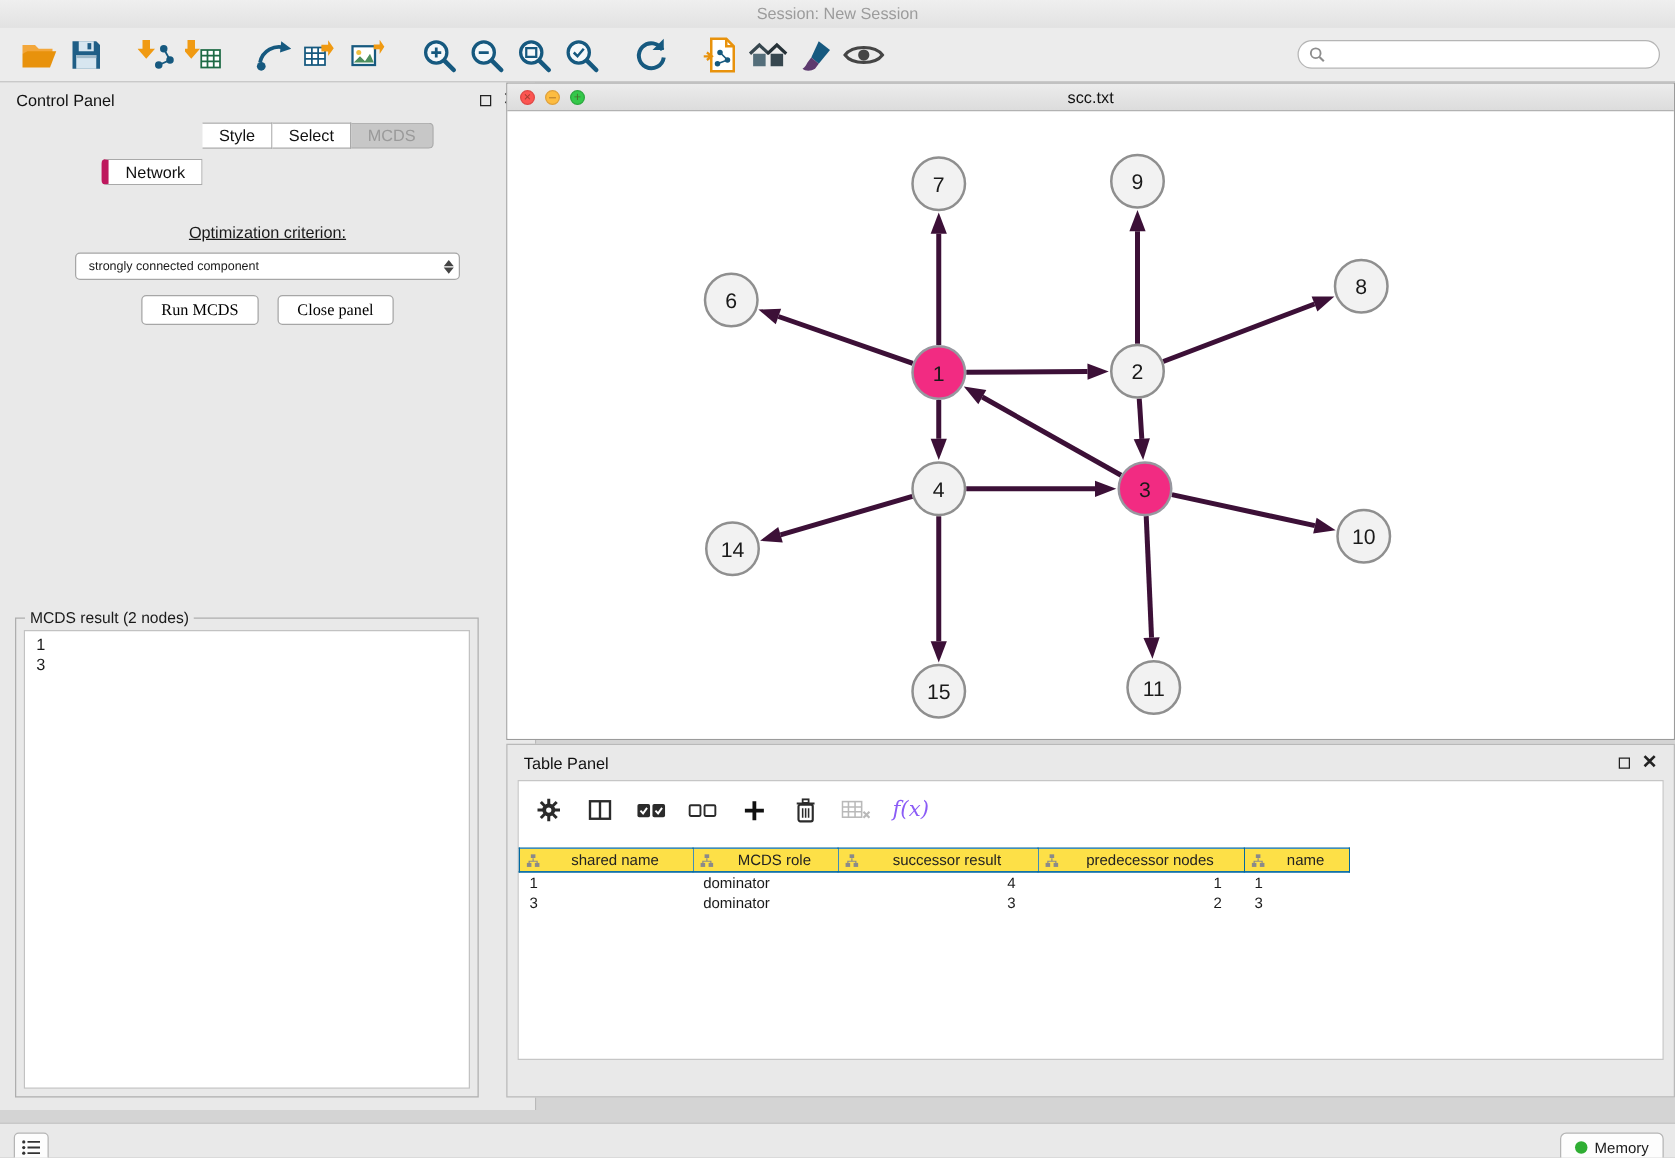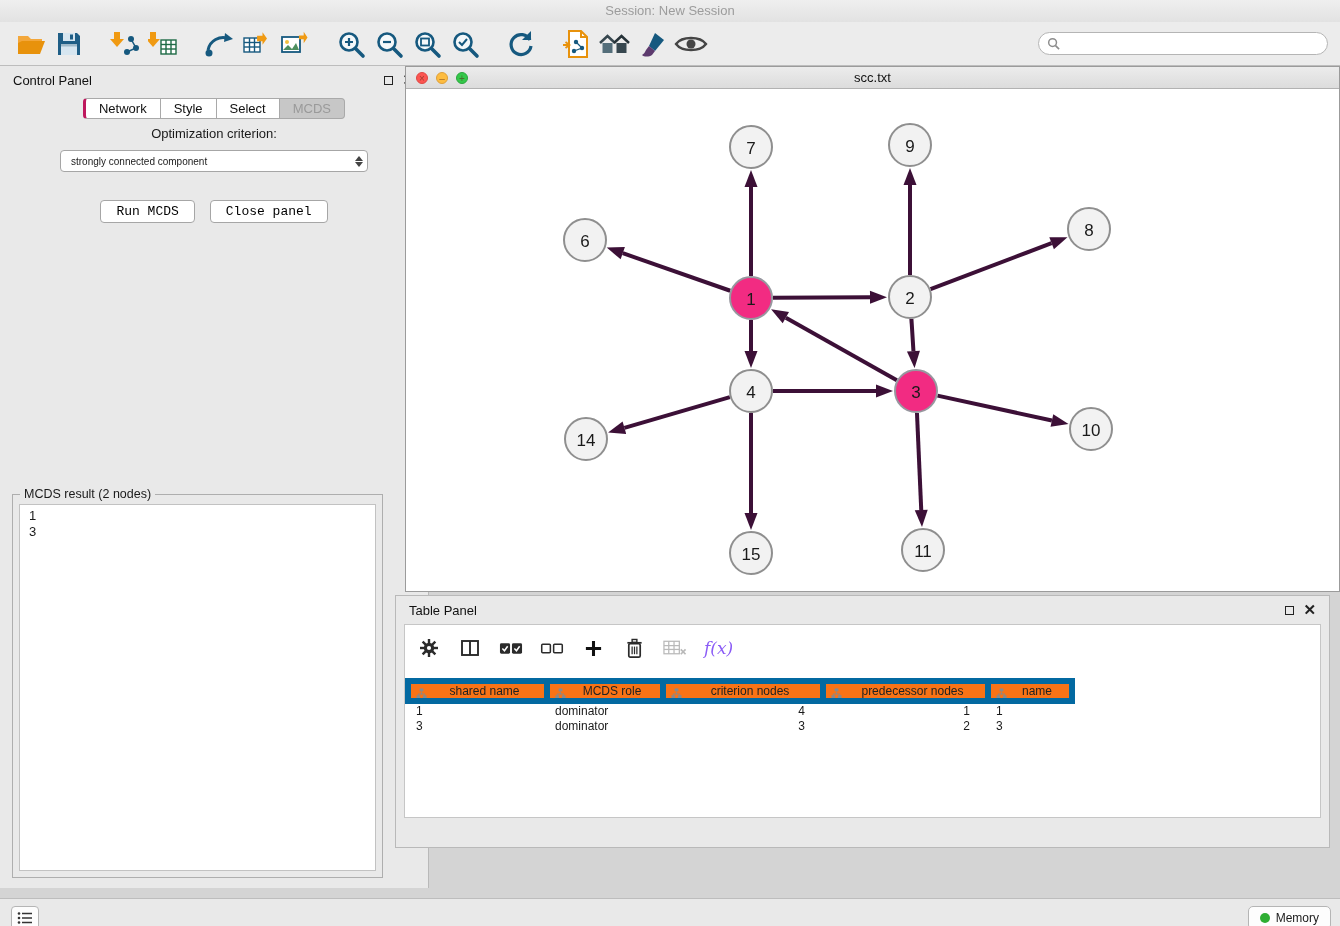--- a/index.html
+++ b/index.html
@@ -47,39 +47,39 @@
   }
   .panel-controls { margin-left:auto; display:flex; align-items:center; gap:9px; }
   .float-icon { width:9px; height:9px; border:1.6px solid #222; display:inline-block; }
   .close-x { font-size:15px; font-weight:bold; color:#222; line-height:10px; }
 
   .cp-tabs { display:flex; justify-content:center; margin-top:4px; }
   .cp-tab, .tp-tab {
     font-size:13px; padding:2px 13px; background:#fff; border:1px solid #a9a9a9;
     border-left:none; height:21px; line-height:16px; cursor:default; color:#111;
   }
-  .cp-tab:first-child, .tp-tab:first-child { border-left:3px solid #be185d; border-radius:4px 0 0 4px; }
+  .cp-tab:first-child, .tp-tab:first-child { border-left:6px solid #be185d; border-radius:4px 0 0 4px;margin-top:29px; }
   .cp-tab:last-child, .tp-tab:last-child { border-radius:0 4px 4px 0;text-align:right; }
   .cp-tab.active, .tp-tab.active { background:#c7c7c7; color:#9a9a9a; }
 
-  .opt-label { text-align:center; margin-top:7px; font-size:13px; }
+  .opt-label { text-align:center; margin-top:30px; font-size:13px;text-decoration:underline; }
   .dropdown {
     margin:9px auto 0; width:308px; height:22px; background:#fff;
     border:1px solid #a6a6a6; border-radius:4px;
     display:flex; align-items:center; padding:0 4px 0 10px; font-size:10px;
   }
   .dd-arrows { margin-left:auto; display:flex; flex-direction:column; gap:1px; }
   .dd-arrows i { display:block; width:0; height:0; border-left:4px solid transparent; border-right:4px solid transparent; }
   .dd-up { border-bottom:5px solid #444; }
   .dd-down { border-top:5px solid #444; }
 
   .cp-buttons { display:flex; justify-content:center; gap:15px; margin-top:12px; }
   .btn {
     background:#fff; border:1px solid #a6a6a6; border-radius:4px;
-    font-size:13px; padding:3px 15px; font-family:Liberation Mono, monospace; cursor:default;margin-top:16px;
+    font-size:13px; padding:3px 15px; font-family:Liberation Serif, serif; cursor:default;
   }
 
   .result-group {
     position:absolute; left:12px; top:428px; width:371px; height:384px;
     border:1px solid #aeaeae; background:#e9e9e9;padding-left:27px;
   }
   .result-legend {
     position:absolute; top:-8px; left:7px; background:#e9e9e9; padding:0 4px; font-size:12.5px;
   }
   .result-list {
@@ -102,38 +102,38 @@
     width:12px; height:12px; border-radius:50%; font-size:10px; line-height:11px;
     text-align:center; color:rgba(90,40,20,0.55); cursor:default;
   }
   .light.red   { background:#fc5551; border:1px solid #df4744; }
   .light.yellow{ background:#fdbc40; border:1px solid #dfa03a; }
   .light.green { background:#34c84a; border:1px solid #2aa73d; }
   .net-canvas { width:933px; height:502px; background:#fff; }
 
   
   .table-panel {
-    position:absolute; left:395px; top:595px; width:935px; height:253px;
+    position:absolute; left:405px; top:595px; width:935px; height:283px;
     background:#e9e9e9; border:1px solid #b9b9b9;
   }
   .tp-body {
     position:absolute; left:8px; top:28px; right:8px; bottom:29px;
     background:#fff; border:1px solid #c6c6c6;
   }
   .tp-toolbar {
     position:absolute; top:7px; left:12px; height:32px;
     display:flex; align-items:center; gap:17px;
   }
   .tp-tbicon { width:24px; height:24px; display:flex; align-items:center; justify-content:center; cursor:default; }
   .fx { font-family:"DejaVu Serif", serif; font-style:italic; font-size:17px; color:#8b5cf6; }
 
   .tp-table-wrap { position:absolute; top:53px; left:0; right:0; }
   table.grid { border-collapse:collapse; table-layout:fixed; font-size:12px; }
   table.grid th {
-    background:#f97316; border:6px solid #0369a1; font-weight:normal; height:19px;
+    background:#fde047; border:1px solid #0369a1; font-weight:normal; height:19px;
     font-size:12px; position:relative; text-align:center; padding:0 4px 0 18px; color:#222;
     white-space:nowrap; overflow:hidden;
   }
   table.grid th.filler { background:transparent; border:none; }
   table.grid th .tree-ico { position:absolute; left:5px; top:4px; }
   table.grid td { height:16px; padding:0 8px; font-size:12px; white-space:nowrap; overflow:hidden; }
   table.grid td:nth-child(3), table.grid td:nth-child(4) { text-align:right; padding-right:18px; }
   table.grid col.c1 { width:139px; } table.grid col.c2 { width:116px; }
   table.grid col.c3 { width:160px; } table.grid col.c4 { width:165px; }
   table.grid col.c5 { width:84px; }  table.grid col.cf { width:auto; }
@@ -502,21 +502,21 @@
                   <path d="M6 4v3M2.5 9V6.5h7V9" stroke="#8a8a8a" fill="none"></path>
                   <rect x="4" y="0.5" width="4" height="3.2" fill="#8a8a8a"></rect>
                   <rect x="0.5" y="8" width="4" height="3.5" fill="#8a8a8a"></rect>
                   <rect x="7.5" y="8" width="4" height="3.5" fill="#8a8a8a"></rect>
                 </svg><span>MCDS role</span></th>
               <th><svg class="tree-ico" width="11" height="11" viewBox="0 0 12 12">
                   <path d="M6 4v3M2.5 9V6.5h7V9" stroke="#8a8a8a" fill="none"></path>
                   <rect x="4" y="0.5" width="4" height="3.2" fill="#8a8a8a"></rect>
                   <rect x="0.5" y="8" width="4" height="3.5" fill="#8a8a8a"></rect>
                   <rect x="7.5" y="8" width="4" height="3.5" fill="#8a8a8a"></rect>
-                </svg><span>criterion nodes</span></th>
+                </svg><span>successor result</span></th>
               <th><svg class="tree-ico" width="11" height="11" viewBox="0 0 12 12">
                   <path d="M6 4v3M2.5 9V6.5h7V9" stroke="#8a8a8a" fill="none"></path>
                   <rect x="4" y="0.5" width="4" height="3.2" fill="#8a8a8a"></rect>
                   <rect x="0.5" y="8" width="4" height="3.5" fill="#8a8a8a"></rect>
                   <rect x="7.5" y="8" width="4" height="3.5" fill="#8a8a8a"></rect>
                 </svg><span>predecessor nodes</span></th>
               <th><svg class="tree-ico" width="11" height="11" viewBox="0 0 12 12">
                   <path d="M6 4v3M2.5 9V6.5h7V9" stroke="#8a8a8a" fill="none"></path>
                   <rect x="4" y="0.5" width="4" height="3.2" fill="#8a8a8a"></rect>
                   <rect x="0.5" y="8" width="4" height="3.5" fill="#8a8a8a"></rect>

